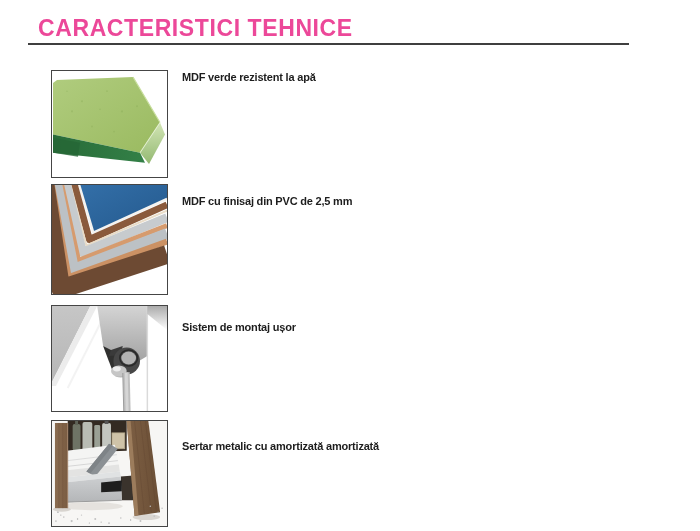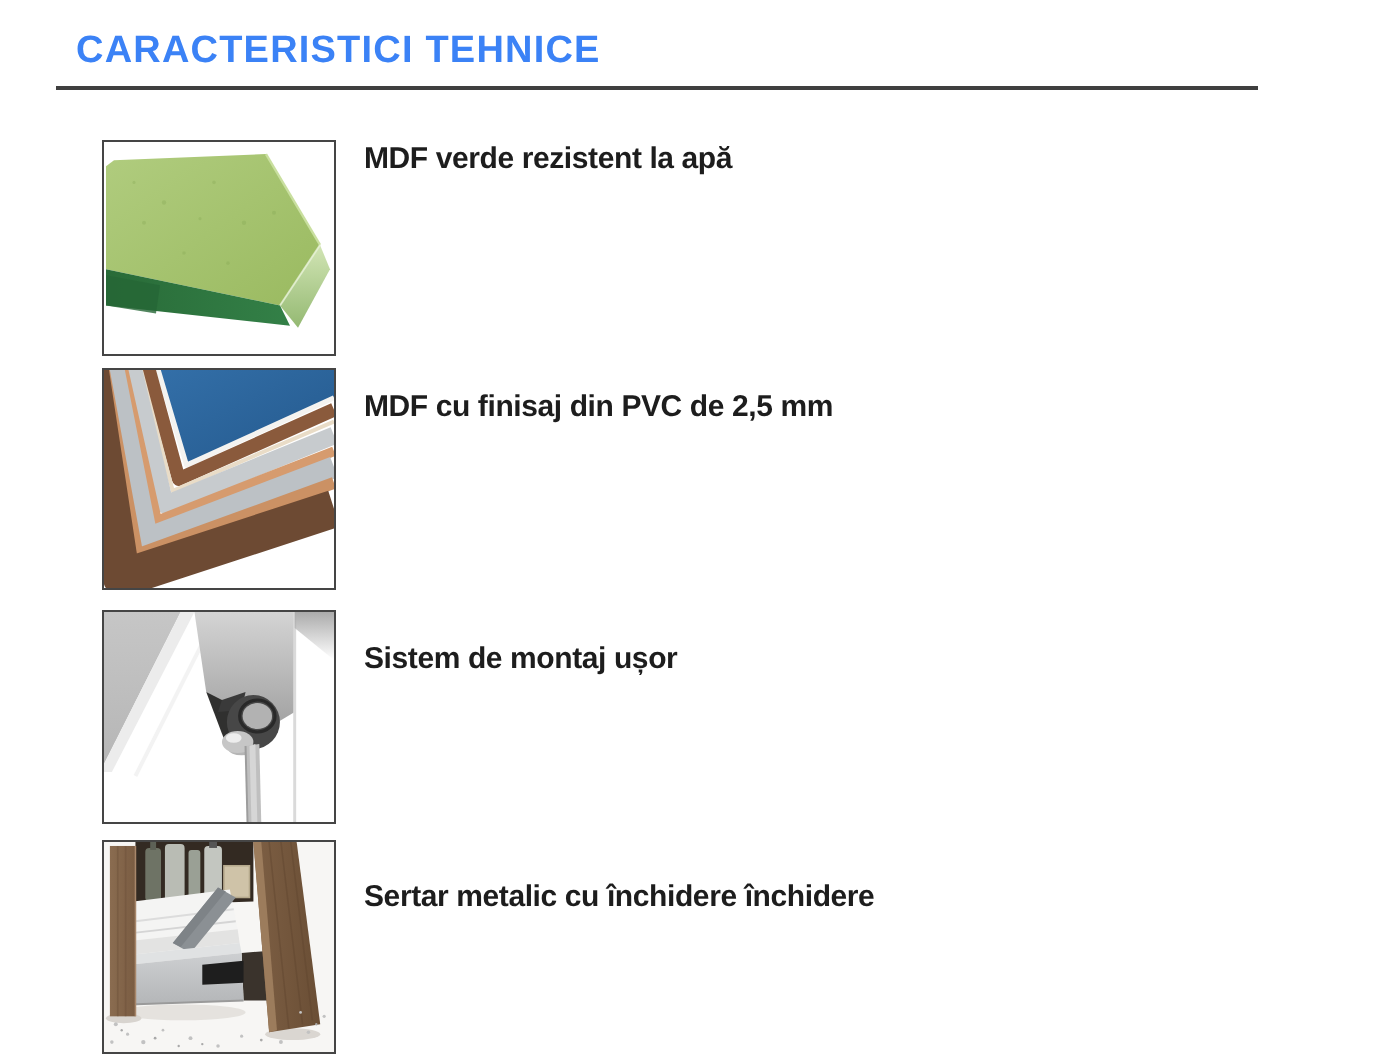--- a/index.html
+++ b/index.html
@@ -2,36 +2,36 @@
 <html><head>
 <meta charset="utf-8">
 <style>
   html,body{margin:0;padding:0;}
   body{
     width:700px;height:531px;background:#ffffff;position:relative;overflow:hidden;
     font-family:"Liberation Sans",sans-serif;
   }
   .page-title{
     position:absolute;left:38px;top:15px;
-    font-size:19px;font-weight:bold;letter-spacing:0.6px;color:#3b82f6;
+    font-size:23px;font-weight:bold;letter-spacing:0.6px;color:#ec4899;
   }
   .title-rule{
     position:absolute;left:28px;top:43px;width:601px;height:2px;background:#3f3f3f;
   }
   .figure{
     position:absolute;left:51px;width:117px;border:1.5px solid #454545;
     background:#ffffff;box-sizing:border-box;
   }
   #fig-1{top:70px;height:108px}
   #fig-2{top:184px;height:111px}
   #fig-3{top:305px;height:107px}
   #fig-4{top:420px;height:107px}
   .item-label{
     position:absolute;left:182px;
-    font-size:15px;font-weight:bold;letter-spacing:-0.2px;color:#1d1d1d;
+    font-size:11px;font-weight:bold;letter-spacing:-0.2px;color:#1d1d1d;
     white-space:nowrap;
   }
   #lab-1{top:71px}
   #lab-2{top:195px}
   #lab-3{top:321px}
   #lab-4{top:440px}
   .figure svg{display:block;width:100%;height:100%;}
 </style>
 </head>
 <body>
@@ -211,13 +211,13 @@
     <g fill="#a9a9a9">
       <circle cx="9" cy="95" r="0.6"></circle>
         <circle cx="26" cy="99" r="0.7"></circle>
         <circle cx="50" cy="102" r="0.6"></circle>
       <circle cx="80" cy="100" r="0.7"></circle>
         <circle cx="108" cy="92" r="0.6"></circle>
         <circle cx="38" cy="103" r="0.6"></circle>
     </g>
   </svg>
 </div>
-<div class="item-label" id="lab-4">Sertar metalic cu închidere închidere</div>
+<div class="item-label" id="lab-4">Sertar metalic cu amortizată amortizată</div>
 
 </body></html>

